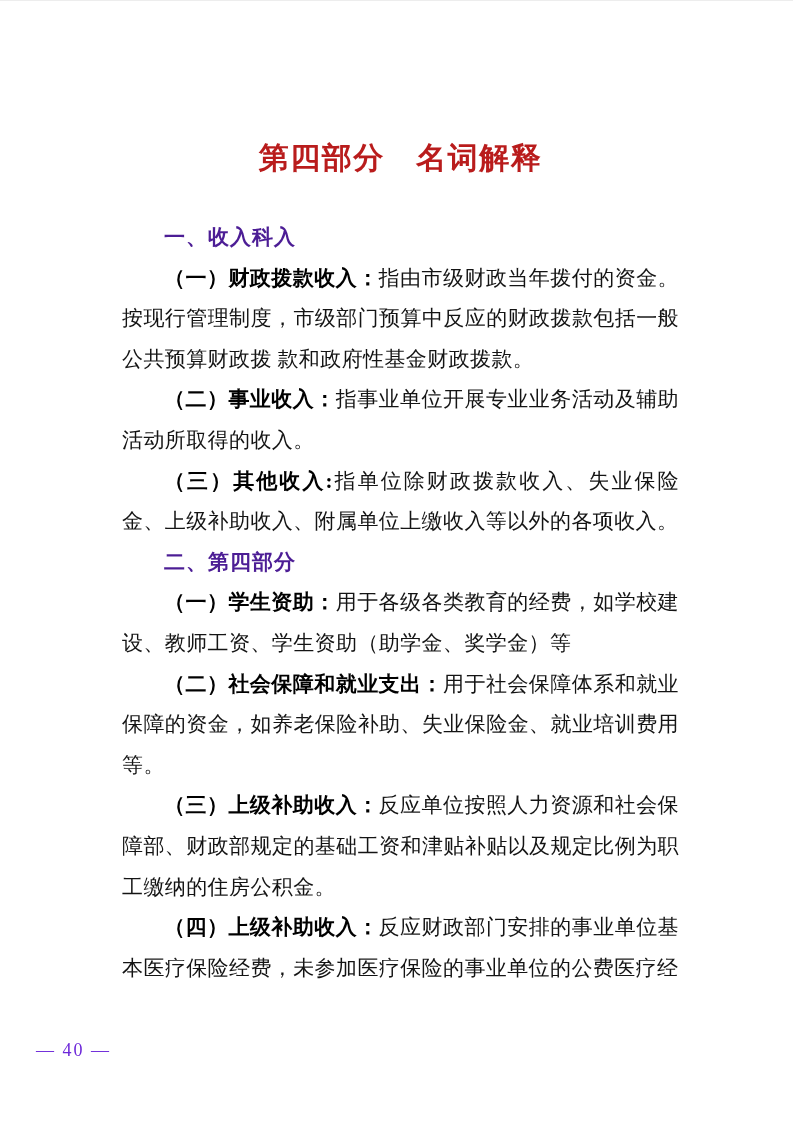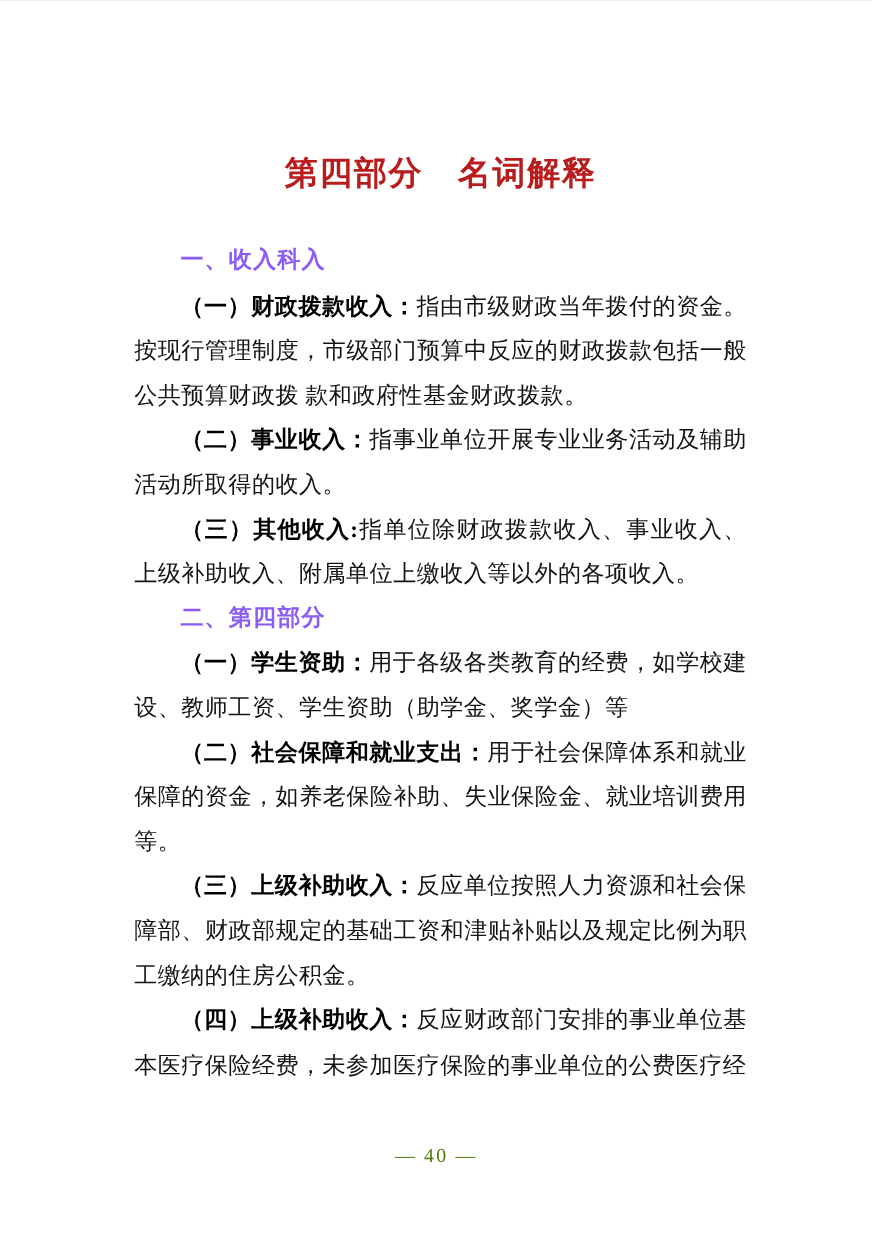--- a/index.html
+++ b/index.html
@@ -37,53 +37,53 @@
     letter-spacing: 0.4px;
     text-align: justify;
     text-indent: 42px;
     color: #141414;
   }
   p.heading {
     font-family: "Liberation Sans", "DejaVu Sans", sans-serif;
     font-weight: bold;
     letter-spacing: 1px;
     text-align: left;
-    color: #8b5cf6;
+    color: #4c1d95;
   }
   p.entry b {
     font-weight: bold;
     color: #000000;
   }
   .page-num {
     position: absolute;
     top: 1036px;
     left: 0;
     right: 0;
-    text-align: center;
     font-size: 18px;
     line-height: 26px;
     letter-spacing: 2px;
-    color: #4d7c0f;
+    color: #6d28d9;
+    padding-left: 36px;
   }
 </style>
 </head>
 <body>
 
 <div class="sheet">
   <div class="content">
 
     <h1 class="doc-title">第四部分　名词解释</h1>
 
     <p class="line heading"><b>一、收入科入</b></p>
 
     <p class="line entry"><b>（一）财政拨款收入：</b><span>指由市级财政当年拨付的资金。按现行管理制度，市级部门预算中反应的财政拨款包括一般公共预算财政拨 款和政府性基金财政拨款。</span></p>
 
     <p class="line entry"><b>（二）事业收入：</b><span>指事业单位开展专业业务活动及辅助活动所取得的收入。</span></p>
 
-    <p class="line entry"><b>（三）其他收入:</b><span>指单位除财政拨款收入、事业收入、上级补助收入、附属单位上缴收入等以外的各项收入。</span></p>
+    <p class="line entry"><b>（三）其他收入:</b><span>指单位除财政拨款收入、失业保险金、上级补助收入、附属单位上缴收入等以外的各项收入。</span></p>
 
     <p class="line heading"><b>二、第四部分</b></p>
 
     <p class="line entry"><b>（一）学生资助：</b><span>用于各级各类教育的经费，如学校建设、教师工资、学生资助（助学金、奖学金）等</span></p>
 
     <p class="line entry"><b>（二）社会保障和就业支出：</b><span>用于社会保障体系和就业保障的资金，如养老保险补助、失业保险金、就业培训费用等。</span></p>
 
     <p class="line entry"><b>（三）上级补助收入：</b><span>反应单位按照人力资源和社会保障部、财政部规定的基础工资和津贴补贴以及规定比例为职工缴纳的住房公积金。</span></p>
 
     <p class="line entry"><b>（四）上级补助收入：</b><span>反应财政部门安排的事业单位基本医疗保险经费，未参加医疗保险的事业单位的公费医疗经</span></p>

